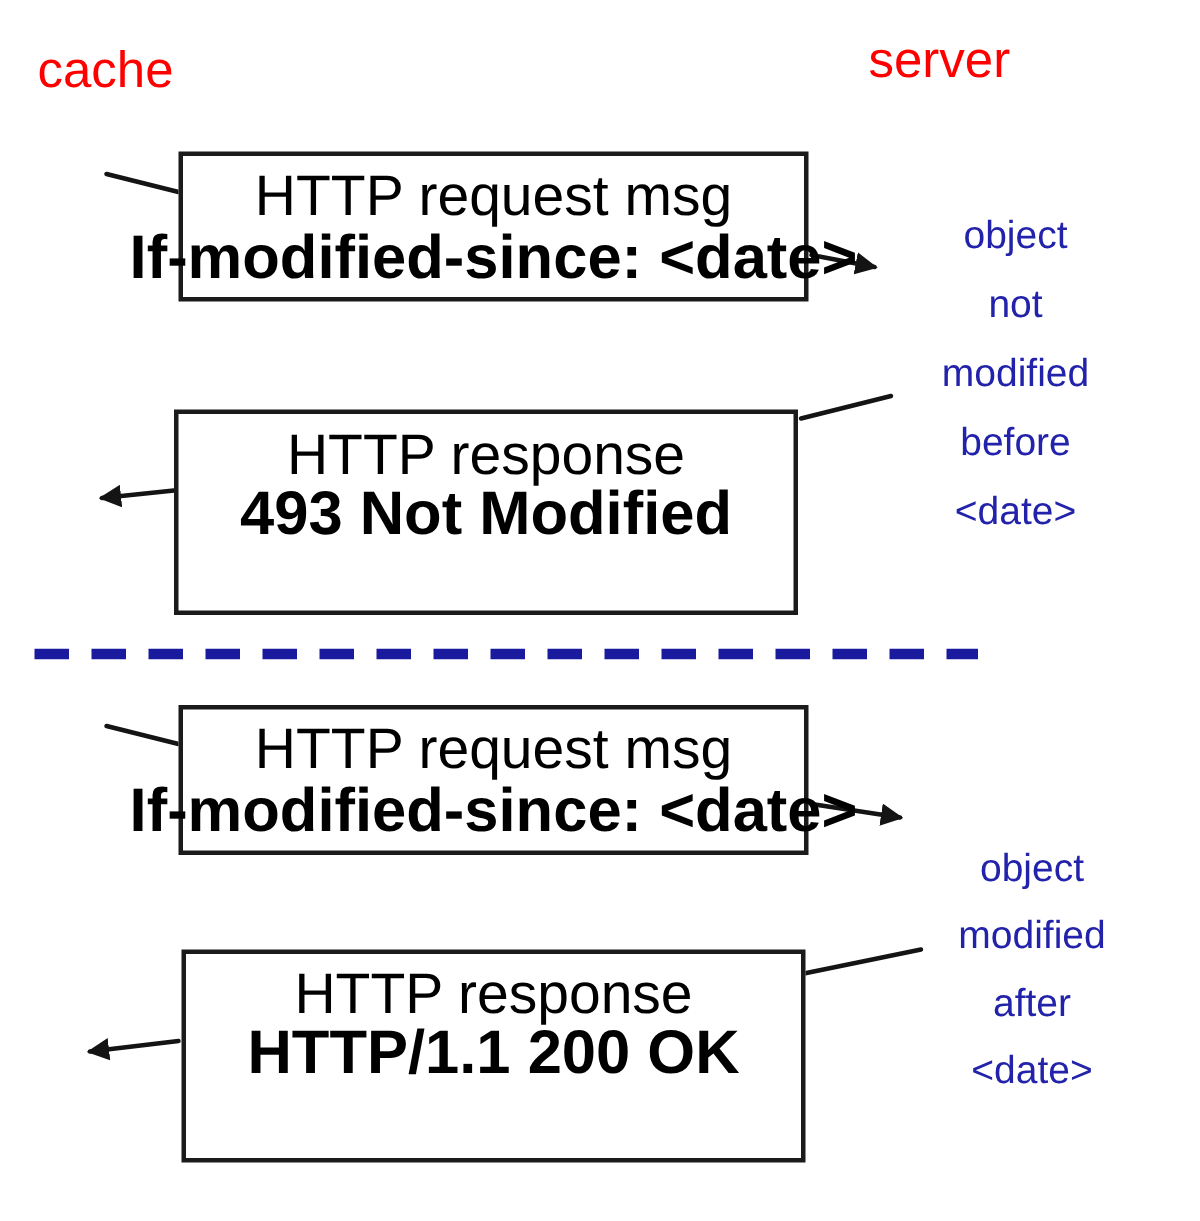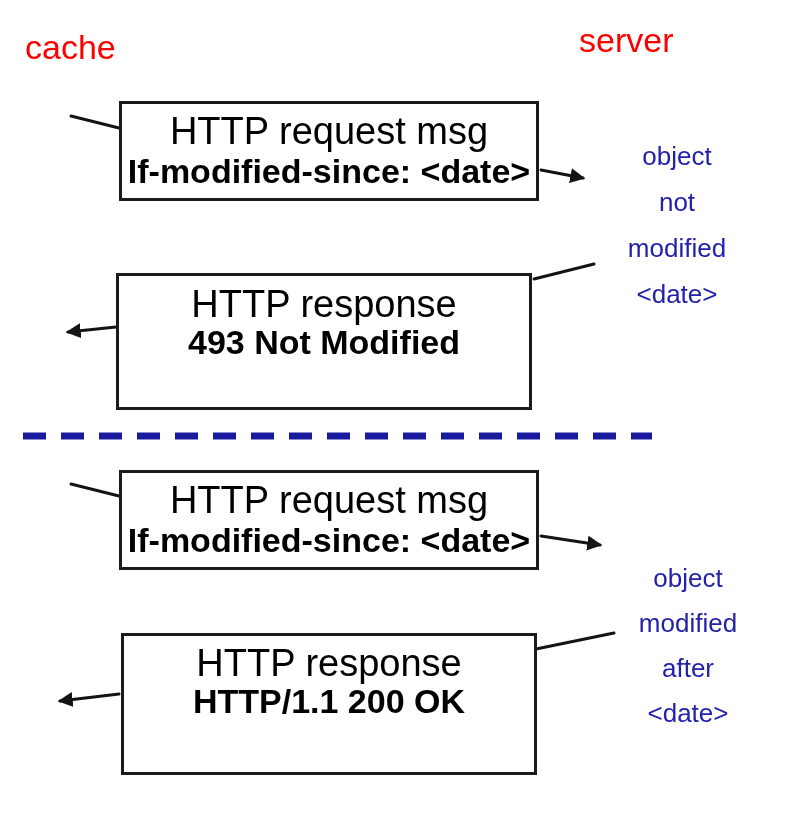--- a/index.html
+++ b/index.html
@@ -31,21 +31,21 @@
     align-items: center;
     text-align: center;
     color: var(--box_text, #000000);
   }
   #box-request-1  { left: 119px; top: 101px; width: 420px; height: 100px; padding-top: 7px; }
   #box-response-1 { left: 116px; top: 273px; width: 416px; height: 137px; padding-top: 9px; }
   #box-request-2  { left: 119px; top: 470px; width: 420px; height: 100px; padding-top: 7px; }
   #box-response-2 { left: 121px; top: 633px; width: 416px; height: 142px; padding-top: 8px; }
 
   .line-regular { font-size: 38px; line-height: 41px; white-space: nowrap; }
-  .line-bold    { font-size: 34px; line-height: 38px; font-weight: bold; white-space: nowrap; }
+  .line-bold    { font-size: 41px; line-height: 38px; font-weight: bold; white-space: nowrap; }
   #box-response-1 .line-regular, #box-response-2 .line-regular { line-height: 38px; }
   .line-data    { font-size: 38px; line-height: 46px; font-weight: bold; white-space: nowrap; }
 
   .annotation-col {
     position: absolute;
     width: 160px;
     text-align: center;
     color: var(--annotation, #2222aa);
     font-size: 26px;
     line-height: 46px;
@@ -102,20 +102,21 @@
 
   <div id="box-request-1" class="msg-box">
     <div class="line-regular">HTTP request msg</div>
     <div class="line-bold">If-modified-since: &lt;date&gt;</div>
   </div>
 
   <div id="annotation-1" class="annotation-col">
     <div>object</div>
     <div>not</div>
     <div>modified</div>
+    <div>before</div>
     <div>&lt;date&gt;</div>
   </div>
 
   <div id="box-response-1" class="msg-box">
     <div class="line-regular">HTTP response</div>
     <div class="line-bold">493 Not Modified</div>
   </div>
 
   <div id="box-request-2" class="msg-box">
     <div class="line-regular">HTTP request msg</div>

